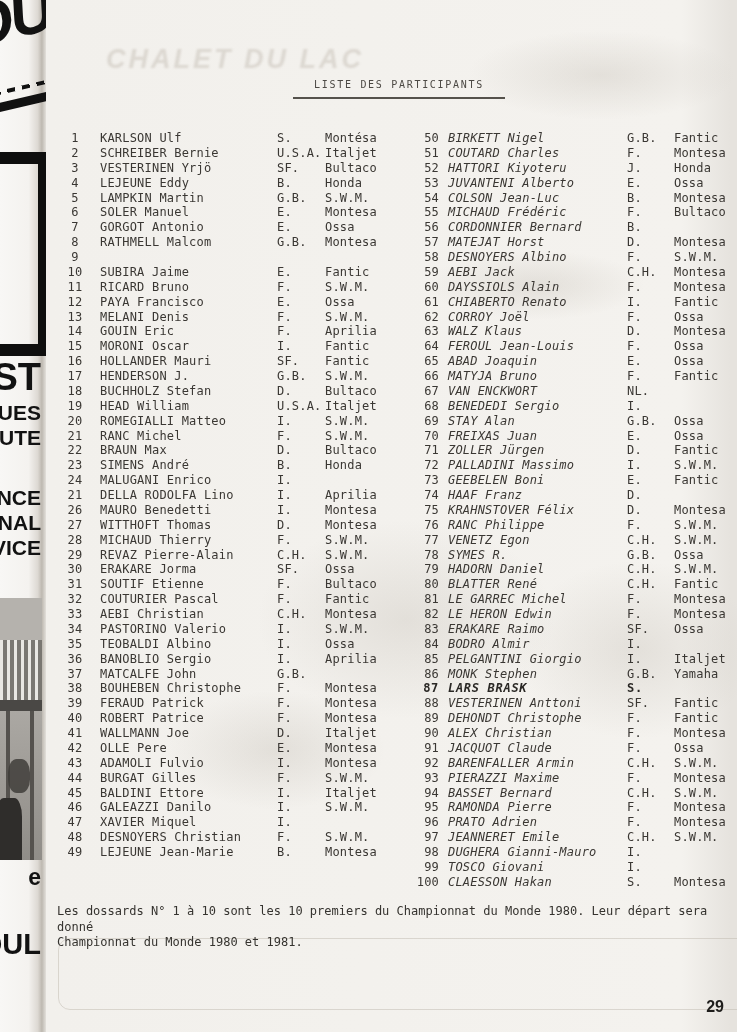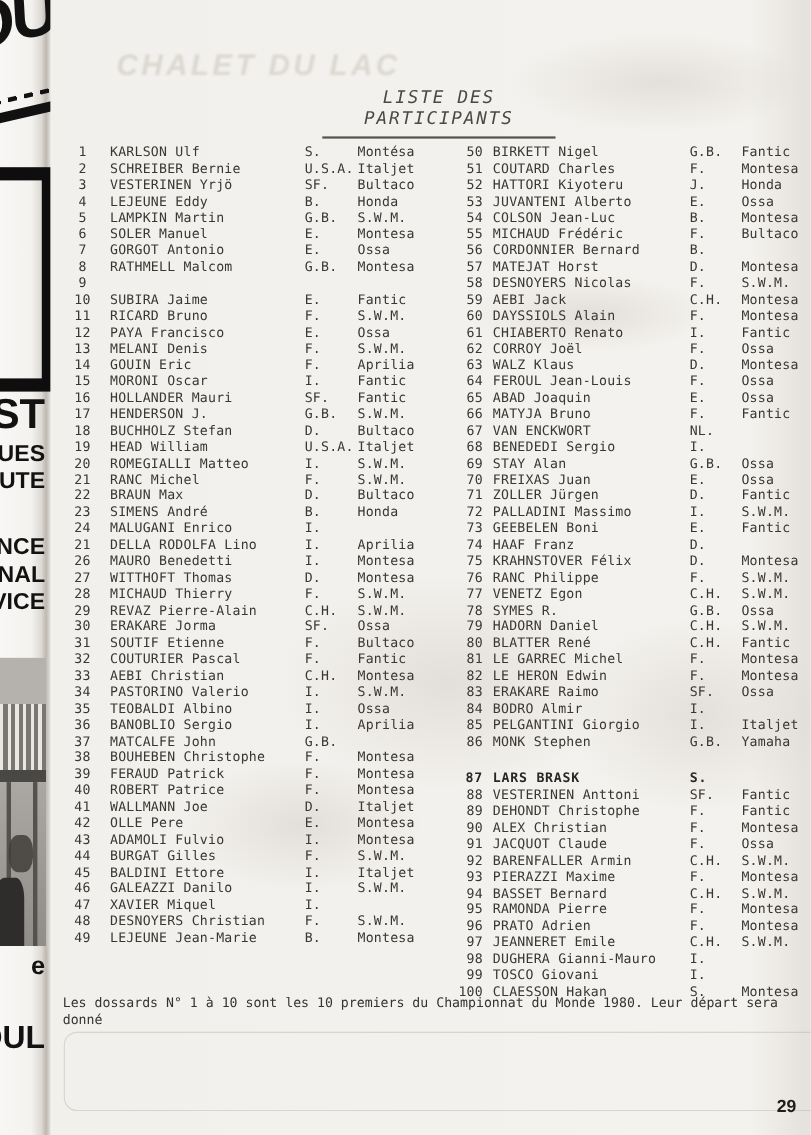--- a/index.html
+++ b/index.html
@@ -42,33 +42,33 @@
   .ph-post{position:absolute;top:0;width:4px;height:100%;background:#55524e;}
   .ph-post1{left:6px;} .ph-post2{left:30px;}
   .ph-bike{position:absolute;top:48px;left:8px;width:22px;height:34px;border-radius:40%;
     background:#3f3d3a;opacity:.85;}
   .ph-figure{position:absolute;bottom:0;left:-4px;width:26px;height:62px;border-radius:30% 30% 0 0;
     background:#2f2d2b;}
   
   .page{position:absolute;left:46px;top:0;width:691px;height:1032px;
     background:linear-gradient(90deg,#f2f0ec 0%,#f4f2ee 92%,#e6e3de 99%);}
   .title{position:absolute;top:79px;left:247px;width:212px;text-align:center;
-    font-size:16px;letter-spacing:1.7px;color:#4c4944;
-    border-bottom:2px solid #55524c;padding-bottom:7px;font-style:italic;}
+    font-size:10px;letter-spacing:1.7px;color:#4c4944;
+    border-bottom:2px solid #55524c;padding-bottom:7px;}
   .col{position:absolute;top:131px;}
   .col-left{left:14px;width:340px;}
   .col-right{left:359px;width:332px;}
   .row{display:flex;height:14.88px;line-height:14.88px;font-size:12px;letter-spacing:.2px;
     color:#3a3733;white-space:nowrap;}
-  .row.bold{font-weight:bold;letter-spacing:.7px;color:#2a2825;margin-top:19px;}
+  .row.bold{font-weight:bold;letter-spacing:.7px;color:#2a2825;}
   .col-left .num{width:30px;text-align:center;margin-right:10px;}
   .col-left .name{width:177px;}
   .col-left .nat{width:48px;}
   .col-right .num{width:34px;text-align:right;margin-right:9px;}
-  .col-right .name{width:179px;}
+  .col-right .name{width:179px;font-style:italic;}
   .col-right .nat{width:47px;}
   .bike{flex:1;}
   .footnote{position:absolute;left:11px;top:904px;width:680px;font-size:12px;
     line-height:15.6px;color:#35332f;}
   .page-number{position:absolute;right:13px;top:998px;font-family:"Liberation Sans",sans-serif;
     font-weight:bold;font-size:16px;color:#1e1d1b;}
   
   .ghost{position:absolute;pointer-events:none;}
   .ghost-title{top:44px;left:60px;font-size:27px;font-weight:bold;font-style:italic;
     letter-spacing:3px;color:rgba(170,160,146,.30);filter:blur(1px);
@@ -462,21 +462,21 @@
         <span class="bike"></span>
       </div>
       <div class="row">
         <span class="num">57</span>
         <span class="name">MATEJAT Horst</span>
         <span class="nat">D.</span>
         <span class="bike">Montesa</span>
       </div>
       <div class="row">
         <span class="num">58</span>
-        <span class="name">DESNOYERS Nicolas</span>
+        <span class="name">DESNOYERS Albino</span>
         <span class="nat">F.</span>
         <span class="bike">S.W.M.</span>
       </div>
       <div class="row">
         <span class="num">59</span>
         <span class="name">AEBI Jack</span>
         <span class="nat">C.H.</span>
         <span class="bike">Montesa</span>
       </div>
       <div class="row">
@@ -722,16 +722,17 @@
       <div class="row">
         <span class="num">100</span>
         <span class="name">CLAESSON Hakan</span>
         <span class="nat">S.</span>
         <span class="bike">Montesa</span>
       </div>
     </div>
 
   <div class="footnote">
     <div>Les dossards N° 1 à 10 sont les 10 premiers du Championnat du Monde 1980. Leur départ sera donné</div>
+    <div>Championnat du Monde 1980 et 1981.</div>
   </div>
 
   <div class="page-number">29</div>
 </div>
 
 </body></html>

